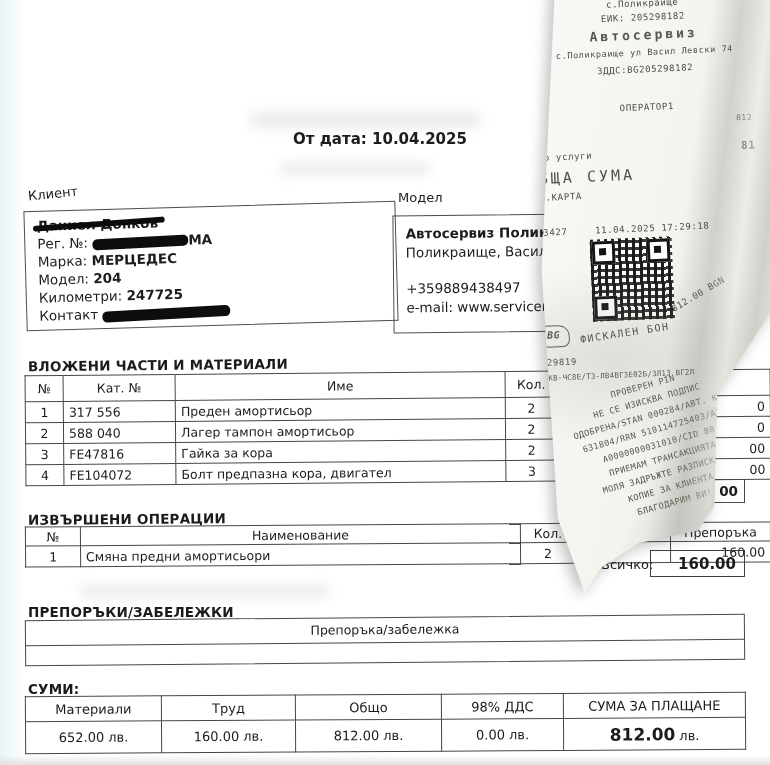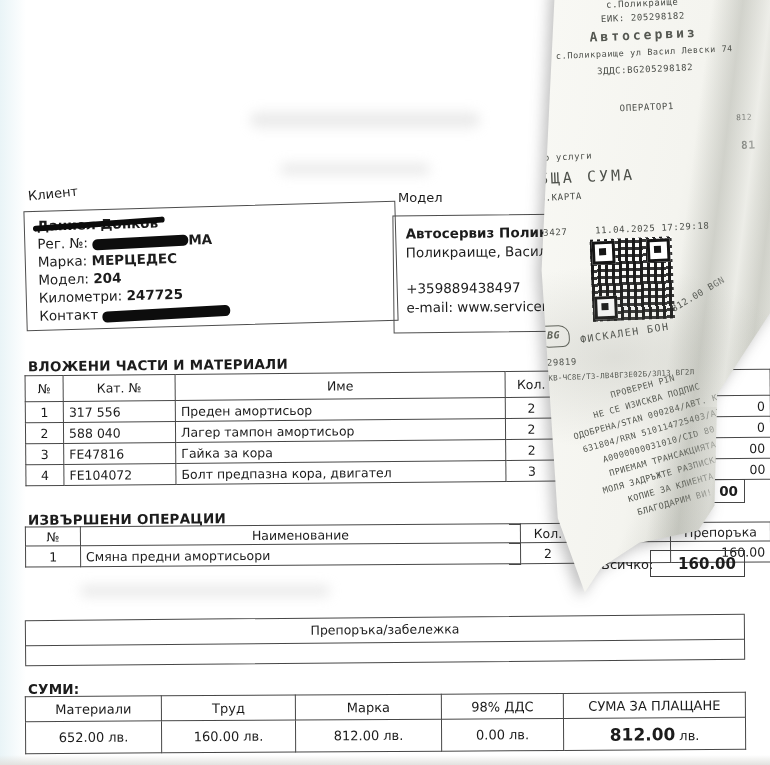--- a/index.html
+++ b/index.html
@@ -74,20 +74,21 @@
 </head>
 <body>
 
 <div id="canvas">
   <div class="abs edge-left"></div>
 
   <div class="abs ghost" style="left:250px;top:112px;width:230px;height:16px;"></div>
   <div class="abs ghost" style="left:280px;top:163px;width:150px;height:12px;"></div>
   <div class="abs ghost" style="left:80px;top:585px;width:250px;height:12px;"></div>
 
+  <div class="abs doc-date">От дата: 10.04.2025</div>
 
   <div class="abs sec-label" style="left:28px;top:186px;transform:rotate(-6deg);">Клиент</div>
   <div class="abs box client-box">
     <div>
       <span class="struck">Даниел Донков</span>
     </div>
     <div>
       <span>Рег. №:</span>
       <span class="redact" style="width:96px;"></span><span class="bold">МА</span>
     </div>
@@ -201,39 +202,40 @@
       <td>Смяна предни амортисьори</td>
       <td class="cell-c">2</td>
       <td></td>
       <td class="cell-r">160.00</td>
     </tr>
   </tbody>
     </table>
   <div class="abs ops-total-label">Всичко:</div>
   <div class="abs ops-total-box">160.00</div>
 
+  <div class="abs sec-title" style="left:28px;top:604px;">ПРЕПОРЪКИ/ЗАБЕЛЕЖКИ</div>
   <div class="abs reco-box">
     <div class="reco-head">Препоръка/забележка</div>
     <div></div>
   </div>
 
   <div class="abs sec-title" style="left:28px;top:681px;">СУМИ:</div>
   <table class="abs grid sums-table">
     <colgroup>
         <col style="width:136px">
         <col style="width:134px">
         <col style="width:146px">
         <col style="width:122px">
         <col style="width:182px">
       </colgroup>
     <tbody>
         <tr>
       <th>Материали</th>
       <th>Труд</th>
-      <th>Марка</th>
+      <th>Общо</th>
       <th>98% ДДС</th>
       <th>СУМА ЗА ПЛАЩАНЕ</th>
     </tr>
     <tr>
       <td><span>652.00</span><span class="sum-cur">лв.</span></td>
       <td><span>160.00</span><span class="sum-cur">лв.</span></td>
       <td><span>812.00</span><span class="sum-cur">лв.</span></td>
       <td><span>0.00</span><span class="sum-cur">лв.</span></td>
       <td><span class="sum-final">812.00</span><span class="sum-cur">лв.</span></td>
     </tr>

